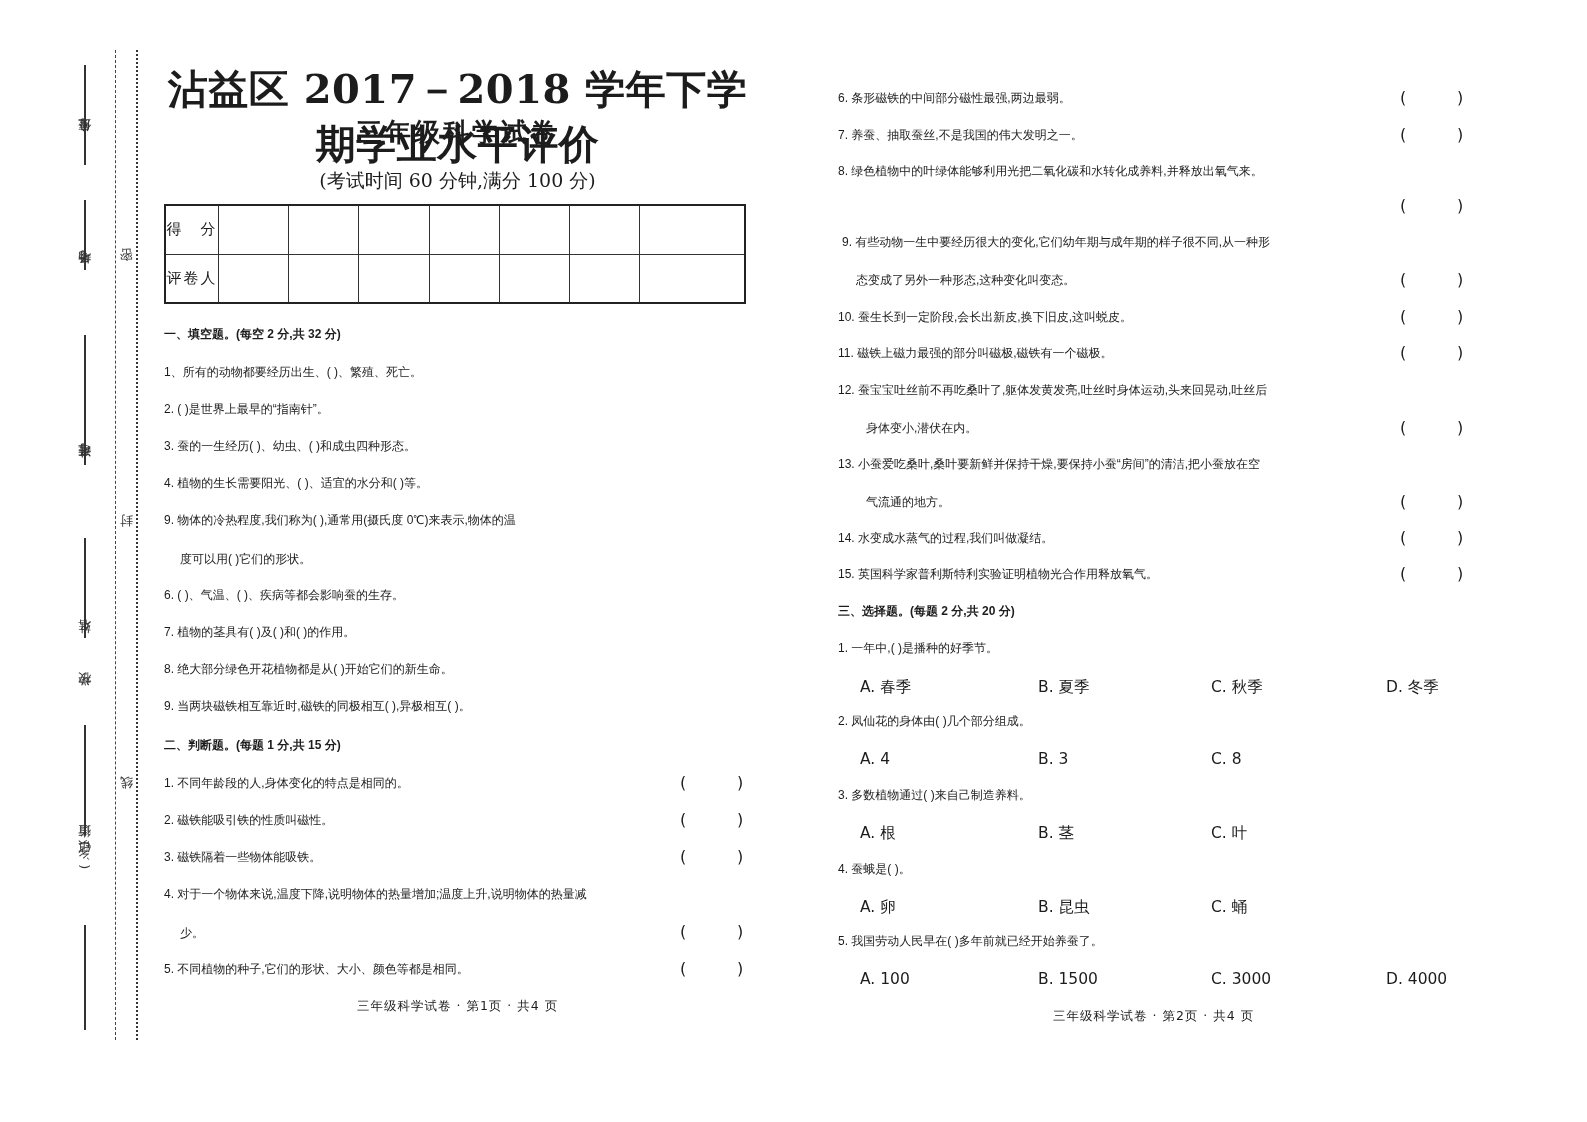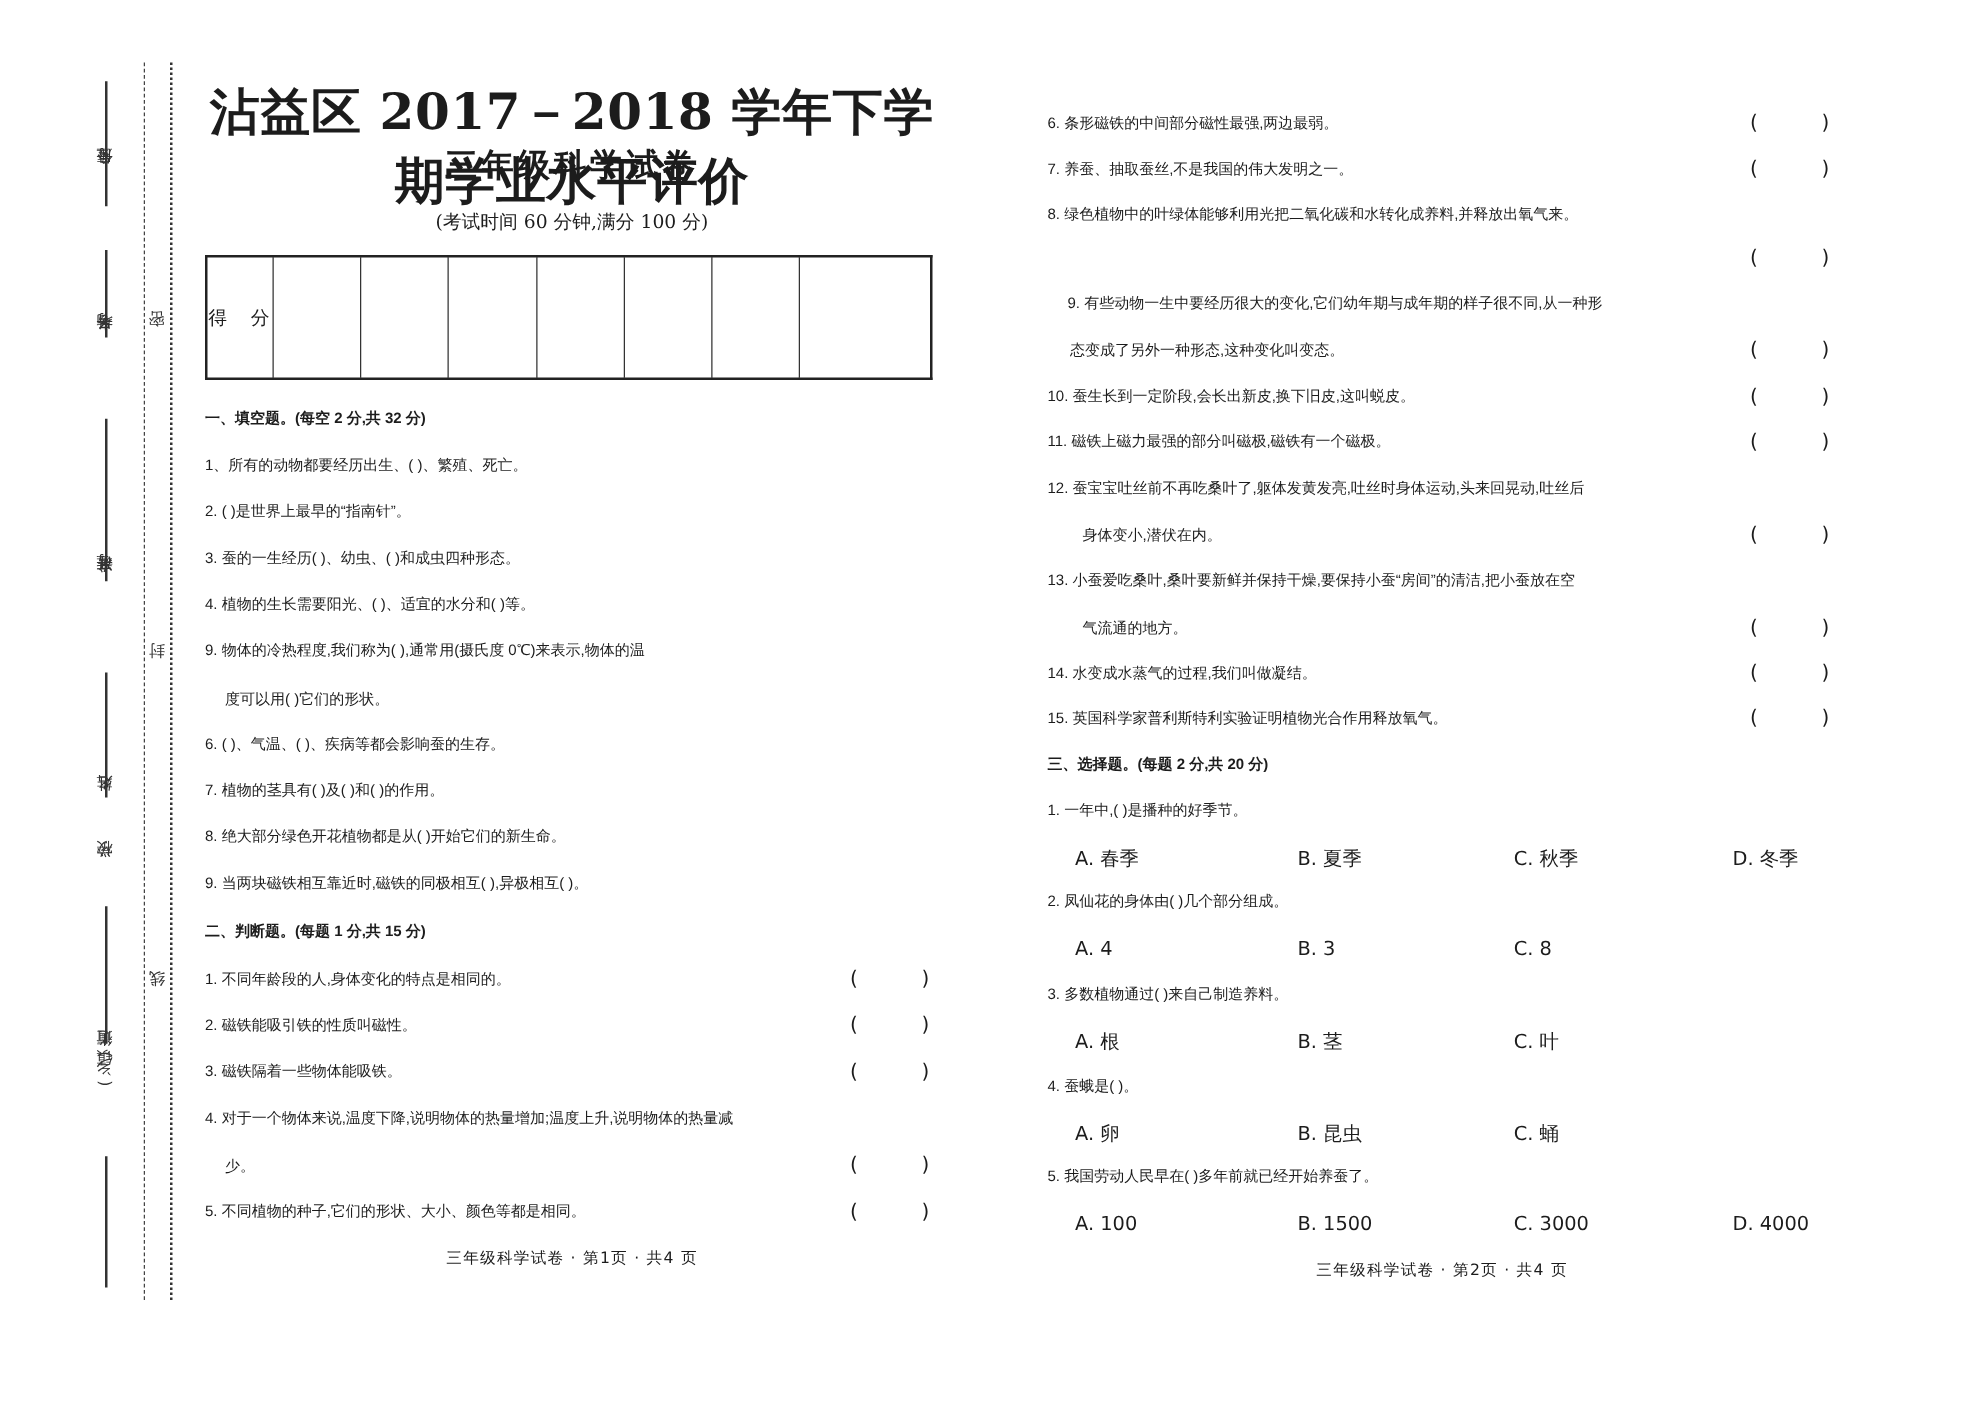--- a/index.html
+++ b/index.html
@@ -40,21 +40,21 @@
   .title1 {
     position: absolute; top: 62px; left: 0; width: 595px; text-align: center;
     font-size: 40px; font-weight: bold; letter-spacing: 0.5px;
   }
   .title2 {
     position: absolute; top: 115px; left: 0; width: 595px; text-align: center;
     font-size: 26px; font-weight: bold; letter-spacing: 3px;
   }
   .subtitle {
     position: absolute; top: 168px; left: 0; width: 595px; text-align: center;
-    font-size: 15px;
+    font-size: 19px;
   }
   table.score {
     position: absolute; top: 204px; left: 4px; width: 582px; height: 100px;
     border-collapse: collapse; border: 2px solid #222;
     font-family: "DejaVu Sans", "Liberation Sans", sans-serif; font-size: 15px;
   }
   table.score td {
     border: 1px solid #333; text-align: center; height: 32px; padding: 0;
   }
   table.score td.rowhead { width: 52px; letter-spacing: 2px; text-align: center; }
@@ -114,20 +114,30 @@
 
 <div class="page left">
   <div class="title1">沾益区 2017－2018 学年下学期学业水平评价</div>
   <div class="title2">三年级科学试卷</div>
   <div class="subtitle">(考试时间 60 分钟,满分 100 分)</div>
 
   <table class="score">
     <tbody>
     <tr>
       <td class="rowhead">得　分</td>
+      <td></td>
+          <td></td>
+          <td></td>
+          <td></td>
+          <td></td>
+          <td></td>
+          <td></td>
+    </tr>
+    <tr>
+      <td class="rowhead">评卷人</td>
       <td></td>
           <td></td>
           <td></td>
           <td></td>
           <td></td>
           <td></td>
           <td></td>
     </tr>
   </tbody>
     </table>
@@ -160,21 +170,21 @@
   <div class="footer" style="top:998px;left:197px;">三年级科学试卷 · 第1页 · 共4 页</div>
 </div>
 
 <div class="page right">
   <div class="line" style="top:90px;left:0;">6. 条形磁铁的中间部分磁性最强,两边最弱。</div>
   <div class="paren" style="top:88px;left:562px;">(          )</div>
   <div class="line" style="top:127px;left:0;">7. 养蚕、抽取蚕丝,不是我国的伟大发明之一。</div>
   <div class="paren" style="top:125px;left:562px;">(          )</div>
   <div class="line" style="top:163px;left:0;">8. 绿色植物中的叶绿体能够利用光把二氧化碳和水转化成养料,并释放出氧气来。</div>
   <div class="paren" style="top:196px;left:562px;">(          )</div>
-  <div class="line" style="top:234px;left:16px;">9. 有些动物一生中要经历很大的变化,它们幼年期与成年期的样子很不同,从一种形</div>
+  <div class="line" style="top:234px;left:4px;">9. 有些动物一生中要经历很大的变化,它们幼年期与成年期的样子很不同,从一种形</div>
   <div class="line" style="top:272px;left:18px;">态变成了另外一种形态,这种变化叫变态。</div>
   <div class="paren" style="top:270px;left:562px;">(          )</div>
   <div class="line" style="top:309px;left:0;">10. 蚕生长到一定阶段,会长出新皮,换下旧皮,这叫蜕皮。</div>
   <div class="paren" style="top:307px;left:562px;">(          )</div>
   <div class="line" style="top:345px;left:0;">11. 磁铁上磁力最强的部分叫磁极,磁铁有一个磁极。</div>
   <div class="paren" style="top:343px;left:562px;">(          )</div>
   <div class="line" style="top:382px;left:0;">12. 蚕宝宝吐丝前不再吃桑叶了,躯体发黄发亮,吐丝时身体运动,头来回晃动,吐丝后</div>
   <div class="line" style="top:420px;left:28px;">身体变小,潜伏在内。</div>
   <div class="paren" style="top:418px;left:562px;">(          )</div>
   <div class="line" style="top:456px;left:0;">13. 小蚕爱吃桑叶,桑叶要新鲜并保持干燥,要保持小蚕“房间”的清洁,把小蚕放在空</div>

